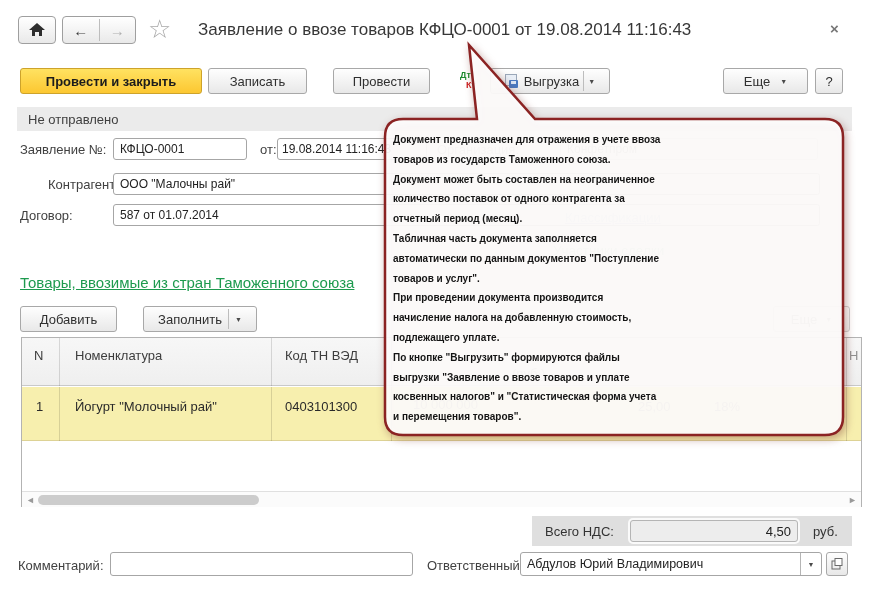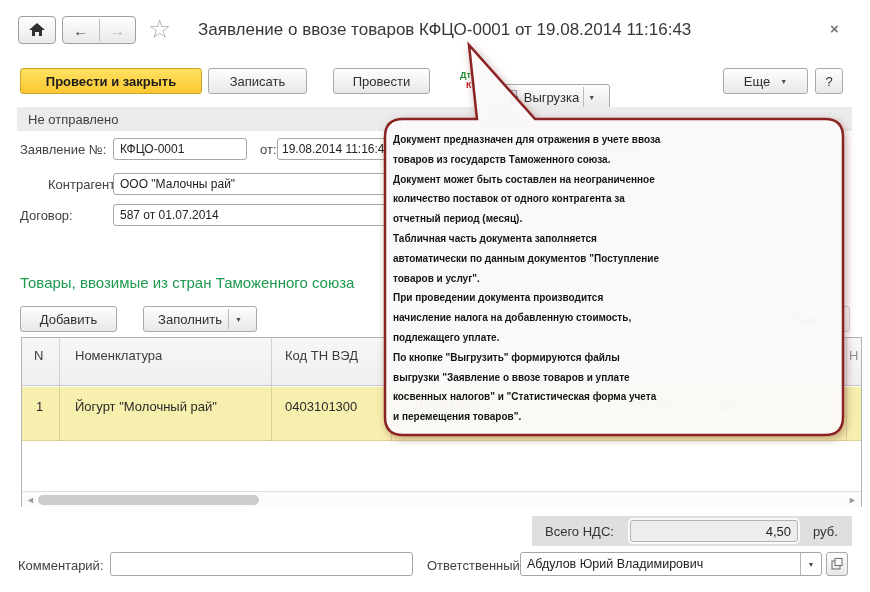--- a/index.html
+++ b/index.html
@@ -69,21 +69,21 @@
 
   <div class="btn btn-yellow" style="left:20px;top:68px;width:182px;height:26px;">Провести и закрыть</div>
   <div class="btn" style="left:208px;top:68px;width:99px;height:26px;">Записать</div>
   <div class="btn" style="left:333px;top:68px;width:97px;height:26px;text-align:right;">Провести</div>
 
   <div class="abs" style="left:460px;top:70px;width:22px;height:22px;text-align:center;">
     <span class="abs" style="left:0;top:0;font-size:9px;font-weight:bold;color:#1d8a2e;">Дт</span>
     <span class="abs" style="left:6px;top:10px;font-size:9px;font-weight:bold;color:#cc2222;">Кт</span>
   </div>
 
-  <div class="btn" style="left:490px;top:84px;width:120px;height:26px;padding:0 4px;gap:4px;">
+  <div class="btn" style="left:490px;top:68px;width:120px;height:26px;padding:0 4px;gap:4px;">
     <svg width="15" height="15" viewBox="0 0 15 15">
       <rect x="0.5" y="0.5" width="11" height="11" fill="#e8eef6" stroke="#9aa7b8"></rect>
       <rect x="4" y="6" width="9" height="8" rx="1" fill="#4a79c0" stroke="#2d5globe"></rect>
       <rect x="6" y="7" width="5" height="3" fill="#dce6f4"></rect>
     </svg>
     <span>Выгрузка</span>
     <span class="sep"></span>
     <span class="caret">▼</span>
   </div>
 
@@ -105,21 +105,21 @@
   <div class="lbl ghost" style="left:437px;top:142px;">Организация:</div>
   <div class="field ghost" style="left:560px;top:138px;width:258px;height:22px;">Конфетпром</div>
 
   <div class="lbl" style="left:20px;top:177px;margin-left:28px;">Контрагент:</div>
   <div class="field" style="left:113px;top:173px;width:707px;height:22px;">ООО "Малочны рай"</div>
 
   <div class="lbl" style="left:20px;top:208px;">Договор:</div>
   <div class="field" style="left:113px;top:204px;width:707px;height:22px;">587 от 01.07.2014</div>
   <div class="abs ghost ghost-link" style="left:565px;top:210px;font-size:13px;">Классификации</div>
 
-  <div class="abs greenhead" style="left:20px;top:274px;">Товары, ввозимые из стран Таможенного союза</div>
+  <div class="abs greenhead" style="left:20px;top:274px;text-decoration:underline;">Товары, ввозимые из стран Таможенного союза</div>
   <div class="abs ghost ghost-green" style="left:553px;top:243px;font-size:13.5px;">Участники сделки</div>
 
   <div class="btn" style="left:20px;top:306px;width:97px;height:26px;">Добавить</div>
   <div class="btn" style="left:143px;top:306px;width:114px;height:26px;padding:0 6px;">
     <span>Заполнить</span>
     <span class="sep"></span>
     <span class="caret">▼</span>
   </div>
   <div class="btn ghost" style="left:773px;top:306px;width:77px;height:26px;gap:8px;">
     <span>Еще</span>

